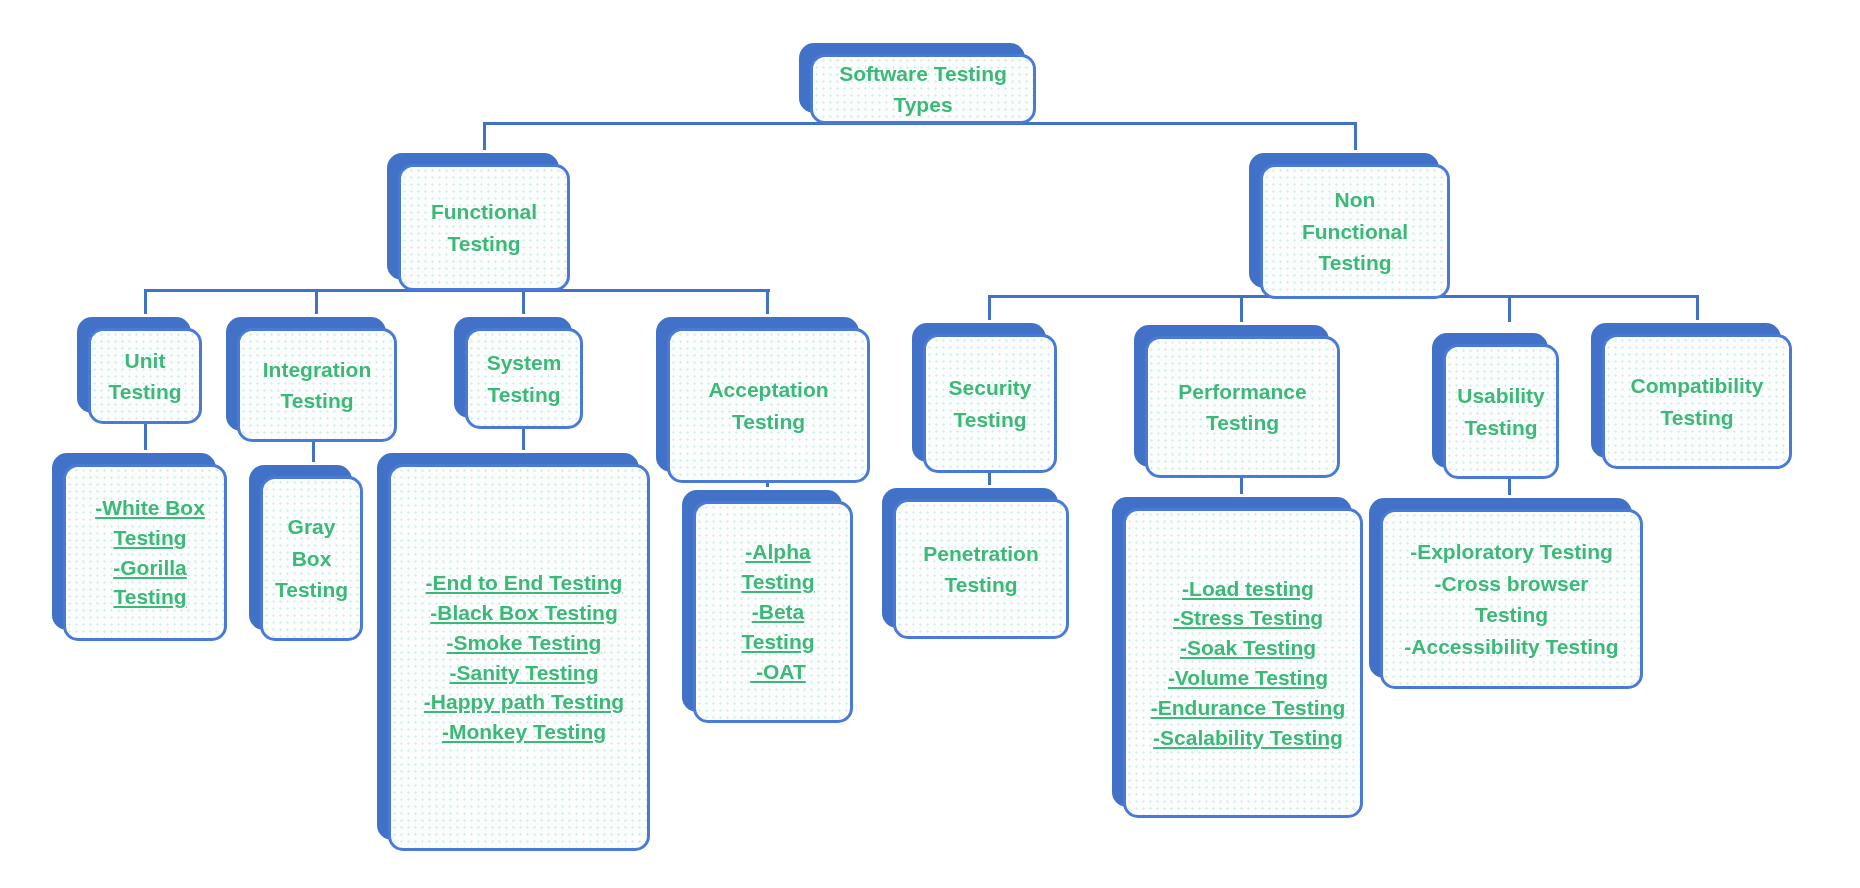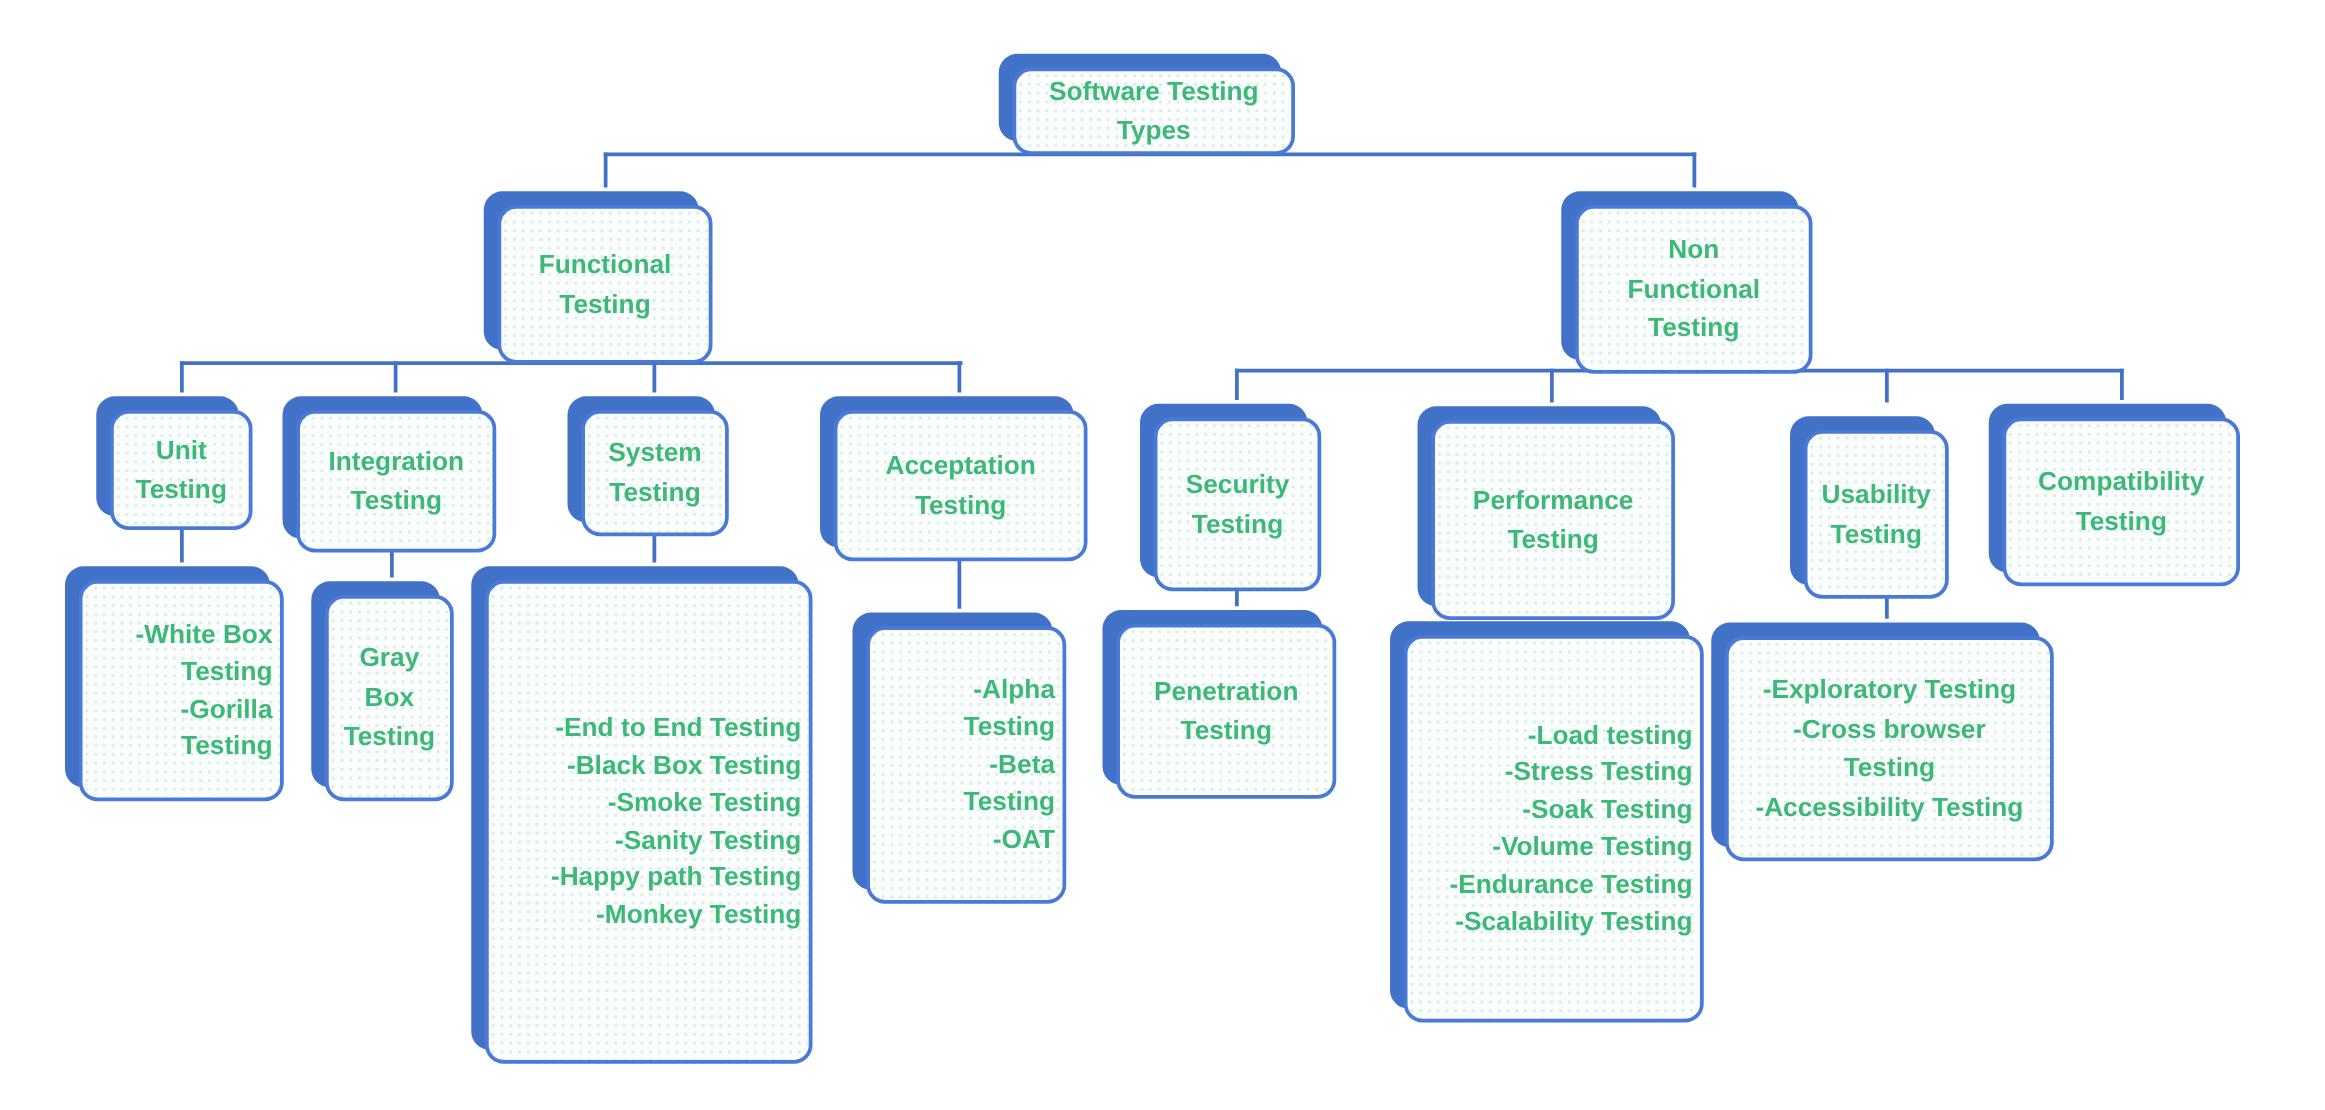--- a/index.html
+++ b/index.html
@@ -14,21 +14,21 @@
     background-size:7px 7px;
     border:3px solid #4a7ad8;border-radius:15px;
     box-shadow:-11px -11px 0 0 #4272c8;
     display:flex;align-items:center;justify-content:center;margin-top:16px;
   }
   .label{
     color:#3cb878;font-weight:bold;font-size:21px;line-height:1.5;
     text-align:center;white-space:pre-wrap;width:100%;
   }
   .node.list{justify-content:flex-start;}
-  .node.list .label{text-align:right;padding-left:16px;padding-right:6px;line-height:1.42;}
+  .node.list .label{text-align:center;padding-left:16px;padding-right:6px;line-height:1.42;text-decoration:underline;}
   .vline,.hline{position:absolute;background:#4272c8;}
   .vline{width:3px;}
   .hline{height:3px;}
 </style>
 </head>
 <body>
 
 <div class="canvas">
 
   <div class="vline" style="left:920px;top:108px;height:16px"></div>
@@ -78,30 +78,30 @@
 Testing</span>
   </div>
   <div class="node" style="left:237px;top:312px;width:160px;height:114px">
     <span class="label">Integration
 Testing</span>
   </div>
   <div class="node" style="left:465px;top:312px;width:118px;height:101px">
     <span class="label">System
 Testing</span>
   </div>
-  <div class="node" style="left:667px;top:312px;width:203px;height:121px">
+  <div class="node" style="left:667px;top:312px;width:203px;height:155px">
     <span class="label">Acceptation
 Testing</span>
   </div>
 
   <div class="node" style="left:923px;top:318px;width:134px;height:139px">
     <span class="label">Security
 Testing</span>
   </div>
-  <div class="node" style="left:1145px;top:320px;width:195px;height:160px">
+  <div class="node" style="left:1145px;top:320px;width:195px;height:142px">
     <span class="label">Performance
 Testing</span>
   </div>
   <div class="node" style="left:1443px;top:328px;width:116px;height:135px">
     <span class="label">Usability
 Testing</span>
   </div>
   <div class="node" style="left:1602px;top:318px;width:190px;height:135px">
     <span class="label">Compatibility
 Testing</span>

